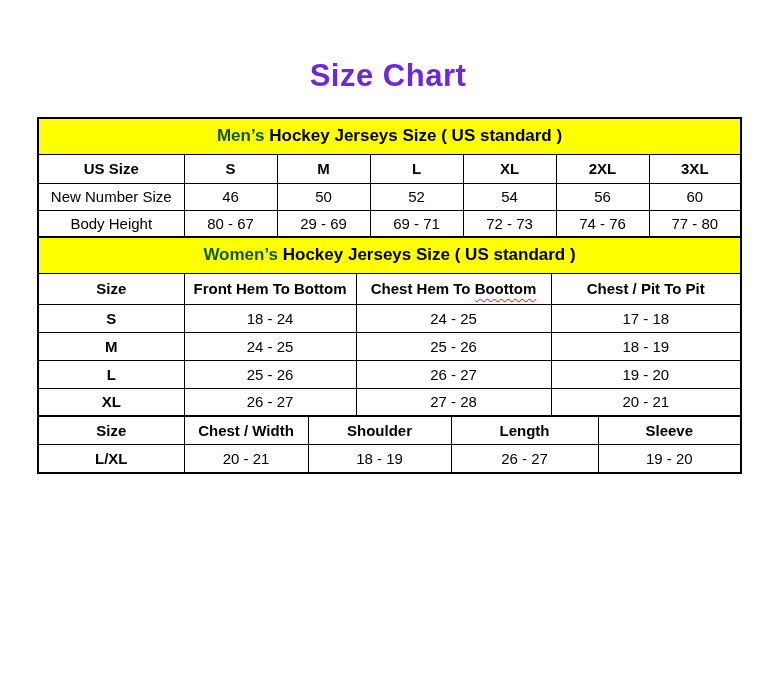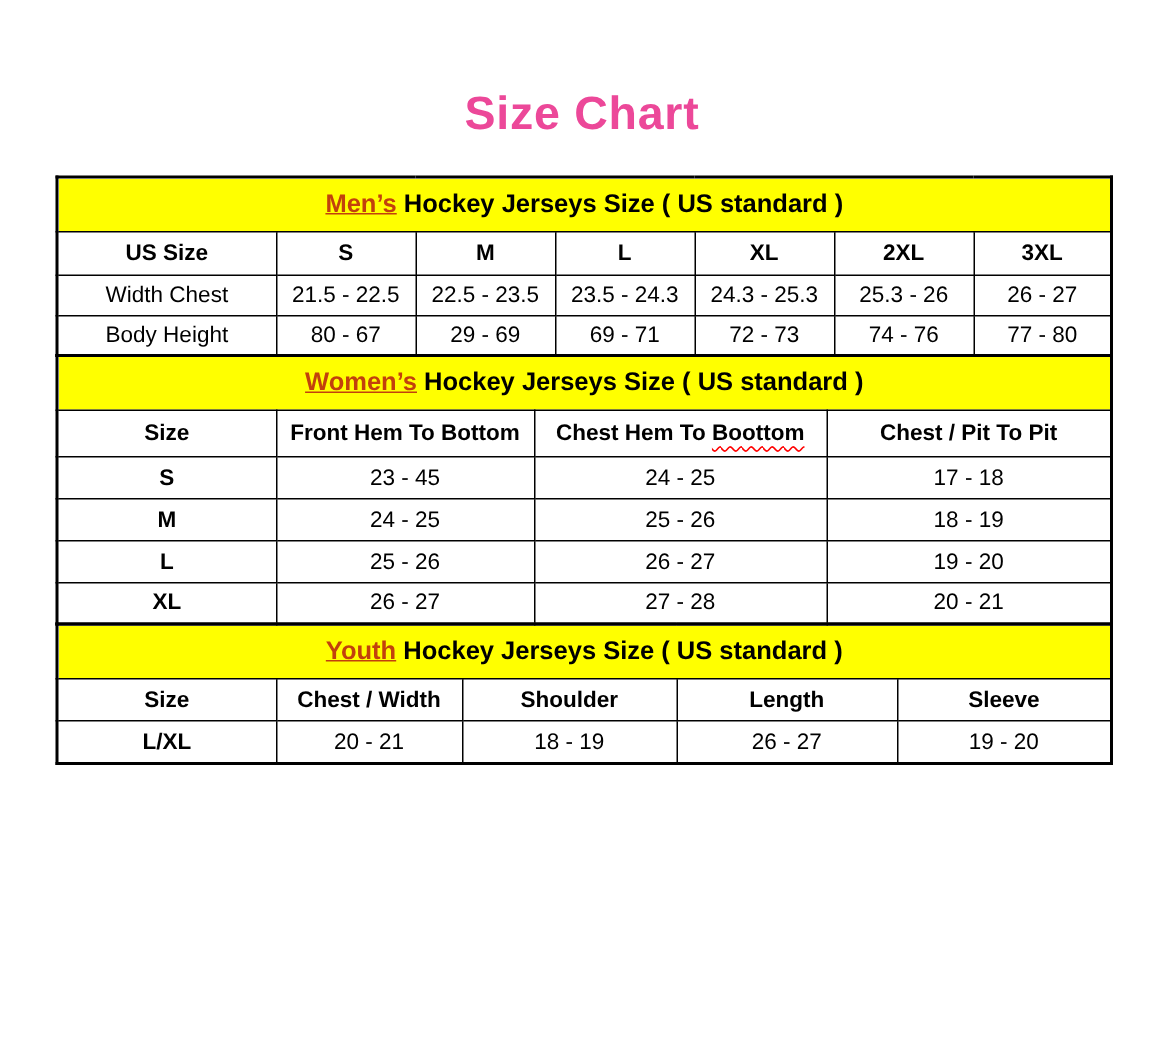--- a/index.html
+++ b/index.html
@@ -10,21 +10,21 @@
     height: 692px;
     font-family: "Liberation Sans", sans-serif;
     color: #000;
     overflow: hidden;
   }
   .page-title {
     padding-top: 58px;
     text-align: center;
     font-size: 31px;
     font-weight: bold;
-    color: #ec4899;
+    color: #6d28d9;
     letter-spacing: 0.5px;
   }
   .tables-wrap {
     width: 703px;
     margin: 23px 0 0 37px;
   }
   table {
     border-collapse: collapse;
     table-layout: fixed;
     width: 703px;
@@ -43,21 +43,21 @@
   th { font-weight: bold; }
   td { font-weight: normal; }
   tr.band-row { height: 36px; }
   tr.band-row td {
     background: #ffff00;
     font-weight: bold;
     font-size: 17px;
   }
   tr.head-row { height: 29px; }
   tr.data-row { height: 27px; }
-  .accent-red { color: #c2410c; text-decoration: underline; }
+  .accent-red { color: #14532d; }
   .sp-err {
     text-decoration-line: underline;
     text-decoration-style: wavy;
     text-decoration-color: #ff0000;
     text-decoration-thickness: 1px;
     text-underline-offset: 4px;
   }
 </style>
 </head>
 <body>
@@ -83,27 +83,27 @@
     <tr class="head-row">
       <th>US Size</th>
       <th>S</th>
       <th>M</th>
       <th>L</th>
       <th>XL</th>
       <th>2XL</th>
       <th>3XL</th>
     </tr>
     <tr class="data-row">
-      <td>Width Chest</td>
-      <td>21.5 - 22.5</td>
-      <td>22.5 - 23.5</td>
-      <td>23.5 - 24.3</td>
-      <td>24.3 - 25.3</td>
-      <td>25.3 - 26</td>
-      <td>26 - 27</td>
+      <td>New Number Size</td>
+      <td>46</td>
+      <td>50</td>
+      <td>52</td>
+      <td>54</td>
+      <td>56</td>
+      <td>60</td>
     </tr>
     <tr class="data-row">
       <td>Body Height</td>
       <td>80 - 67</td>
       <td>29 - 69</td>
       <td>69 - 71</td>
       <td>72 - 73</td>
       <td>74 - 76</td>
       <td>77 - 80</td>
     </tr>
@@ -122,21 +122,21 @@
       <td colspan="4"><span class="accent-red">Women’s</span><span> Hockey Jerseys Size ( US standard )</span></td>
     </tr>
     <tr class="head-row" style="height:31px">
       <th>Size</th>
       <th>Front Hem To Bottom</th>
       <th><span>Chest Hem To </span><span class="sp-err">Boottom</span></th>
       <th>Chest / Pit To Pit</th>
     </tr>
     <tr class="data-row" style="height:28px">
       <th>S</th>
-      <td>23 - 45</td>
+      <td>18 - 24</td>
       <td>24 - 25</td>
       <td>17 - 18</td>
     </tr>
     <tr class="data-row" style="height:28px">
       <th>M</th>
       <td>24 - 25</td>
       <td>25 - 26</td>
       <td>18 - 19</td>
     </tr>
     <tr class="data-row" style="height:28px">
@@ -156,23 +156,20 @@
 
   <table>
     <colgroup>
       <col style="width:146px">
         <col style="width:124px">
         <col style="width:143px">
         <col style="width:147px">
         <col style="width:143px">
     </colgroup>
     <tbody>
-        <tr class="band-row">
-      <td colspan="5"><span class="accent-red">Youth</span><span> Hockey Jerseys Size ( US standard )</span></td>
-    </tr>
     <tr class="head-row" style="height:28px">
       <th>Size</th>
       <th>Chest / Width</th>
       <th>Shoulder</th>
       <th>Length</th>
       <th>Sleeve</th>
     </tr>
     <tr class="data-row" style="height:29px">
       <th>L/XL</th>
       <td>20 - 21</td>

